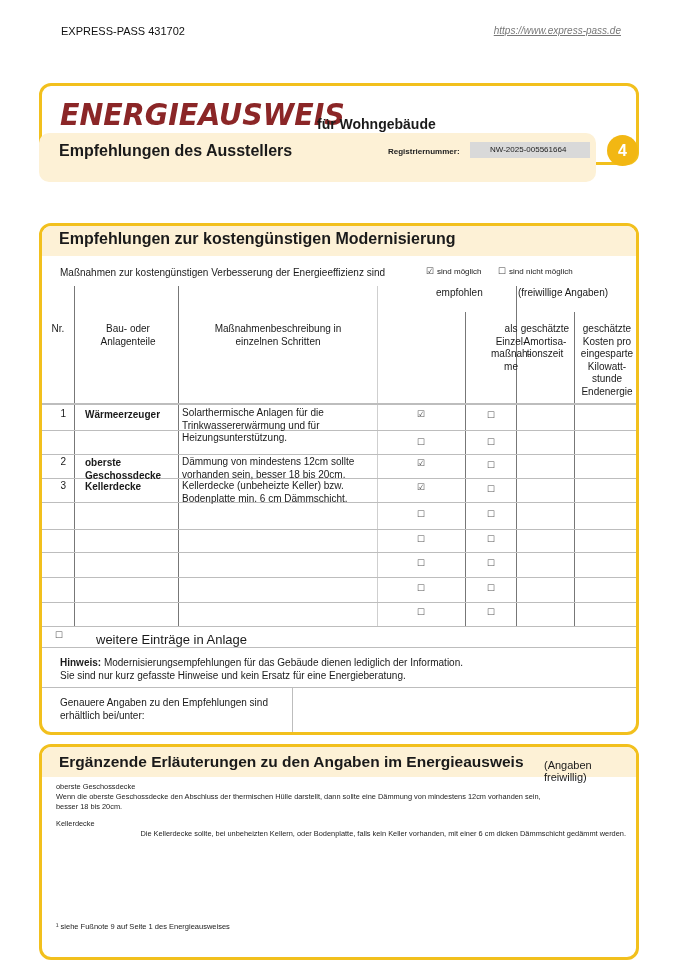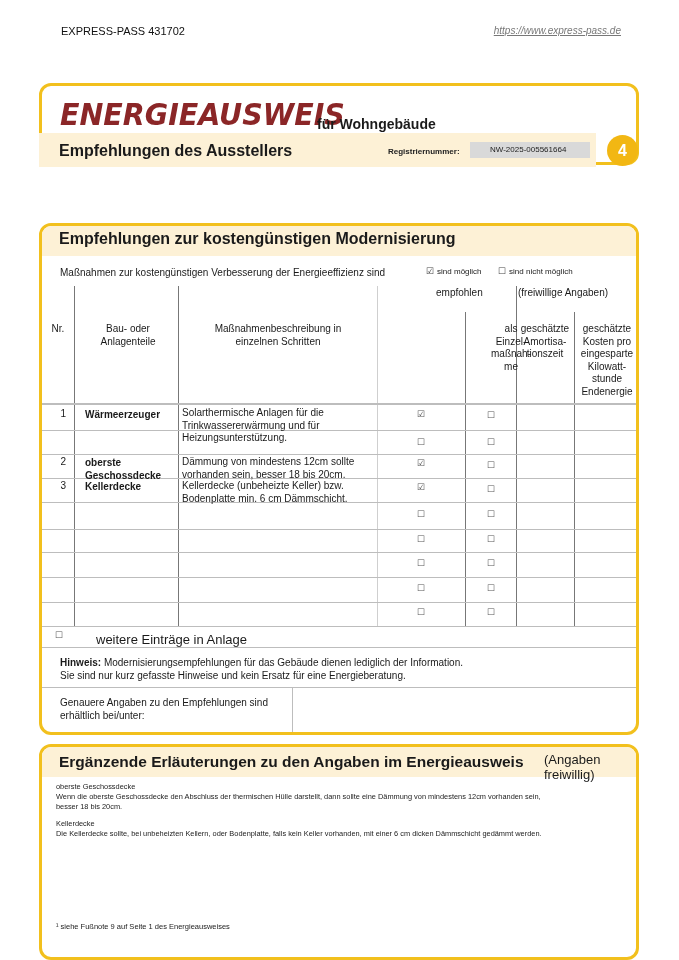--- a/index.html
+++ b/index.html
@@ -12,21 +12,21 @@
   .box { position: absolute; border: 3px solid #f2c01d; border-radius: 12px; background: #fff; margin-top: 44px; }
 
   
   .hdr { left: 39px; top: 39px; width: 600px; height: 82px; }
   .hdr .title { position: absolute; left: 18px; top: 10px; font-size: 31px; font-weight: bold; font-style: italic; color: #8b2627; letter-spacing: 0px; font-family: "DejaVu Sans", sans-serif; transform: scaleX(0.92); transform-origin: left; }
   .hdr .subtitle { position: absolute; left: 275px; top: 30px; font-size: 14px; font-weight: bold; color: #1a1a1a; }
   .hdr .law { position: absolute; left: 20px; top: 54px; font-size: 8px; color: #333; }
   .hdr .date { position: absolute; left: 259px; top: 47px; width: 94px; height: 16px; background: #d9d9d9; font-size: 9px; padding: 2px 0 0 10px; color: #222; }
 
   
-  .secbar { position: absolute; left: 39px; top: 133px; width: 557px; height: 34px; background: #fdf1d6; border-radius: 0; }
+  .secbar { position: absolute; left: 39px; top: 133px; width: 557px; height: 49px; background: #fdf1d6; border-radius: 10px; }
   .secbar .label { position: absolute; left: 20px; top: 9px; font-size: 16px; font-weight: bold; color: #1a1a1a; }
   .secbar .reglabel { position: absolute; left: 349px; top: 14px; font-size: 8px; font-weight: bold; color: #222; }
   .secbar .regval { position: absolute; left: 431px; top: 9px; width: 120px; height: 16px; background: #d9d9d9; font-size: 8px; padding: 3px 0 0 20px; color: #222; }
   .page-num { position: absolute; left: 607px; top: 135px; width: 31px; height: 31px; border-radius: 50%; background: #f2b713; color: #fff; font-weight: bold; font-size: 16px; text-align: center; line-height: 31px; }
 
   
   .mod { left: 39px; top: 179px; width: 600px; height: 512px; overflow: hidden; }
   .mod .mhead { position: absolute; left: 0; top: 0; width: 100%; height: 30px; background: #fdf1d6; }
   .mod .mhead span { position: absolute; left: 17px; top: 4px; font-size: 16px; font-weight: bold; }
   .mod .intro { position: absolute; left: 18px; top: 41px; font-size: 10px; }
@@ -50,21 +50,21 @@
   .weitere { position: absolute; left: 54px; top: 406px; font-size: 13px; }
   .weitere-cb { position: absolute; left: 13px; top: 404px; font-size: 9px; color: #555; }
   .hinweis { position: absolute; left: 18px; top: 430px; font-size: 10px; line-height: 13px; }
   .hinweis b { font-weight: bold; }
   .genauer { position: absolute; left: 18px; top: 470px; font-size: 10px; line-height: 13px; }
 
   
   .erg { left: 39px; top: 700px; width: 600px; height: 216px; overflow: hidden; }
   .erg .ehead { position: absolute; left: 0; top: 0; width: 100%; height: 30px; background: #fdf1d6; }
   .erg .ehead .t { position: absolute; left: 17px; top: 6px; font-size: 15.5px; font-weight: bold; }
-  .erg .ehead .s { position: absolute; left: 502px; top: 5px; font-size: 13px; }
+  .erg .ehead .s { position: absolute; left: 502px; top: 12px; font-size: 11px; }
   .erg .p { position: absolute; left: 14px; font-size: 7.4px; line-height: 10px; color: #222; width: 570px; }
 
   .footnote { position: absolute; left: 56px; top: 922px; font-size: 7.5px; color: #222; }
 </style>
 </head>
 <body>
 
 <div class="top-id">EXPRESS-PASS 431702</div>
 <div class="top-url">https://www.express-pass.de</div>
 
@@ -210,17 +210,17 @@
     <span class="t">Ergänzende Erläuterungen zu den Angaben im Energieausweis</span>
     <span class="s">(Angaben freiwillig)</span>
   </div>
   <div class="p" style="top:35px;">
     <div>oberste Geschossdecke</div>
     <div style="white-space:pre-line;">Wenn die oberste Geschossdecke den Abschluss der thermischen Hülle darstellt, dann sollte eine Dämmung von mindestens 12cm vorhanden sein,
 besser 18 bis 20cm.</div>
   </div>
   <div class="p" style="top:72px;">
     <div>Kellerdecke</div>
-    <div style="white-space:pre-line;">Die Kellerdecke sollte, bei unbeheizten Kellern, oder Bodenplatte, falls kein Keller vorhanden, mit einer 6 cm dicken Dämmschicht gedämmt werden.</div>
+    <div style="white-space:pre-line;text-align:right;">Die Kellerdecke sollte, bei unbeheizten Kellern, oder Bodenplatte, falls kein Keller vorhanden, mit einer 6 cm dicken Dämmschicht gedämmt werden.</div>
   </div>
 </div>
 
 <div class="footnote">¹ siehe Fußnote 9 auf Seite 1 des Energieausweises</div>
 
 </body></html>

